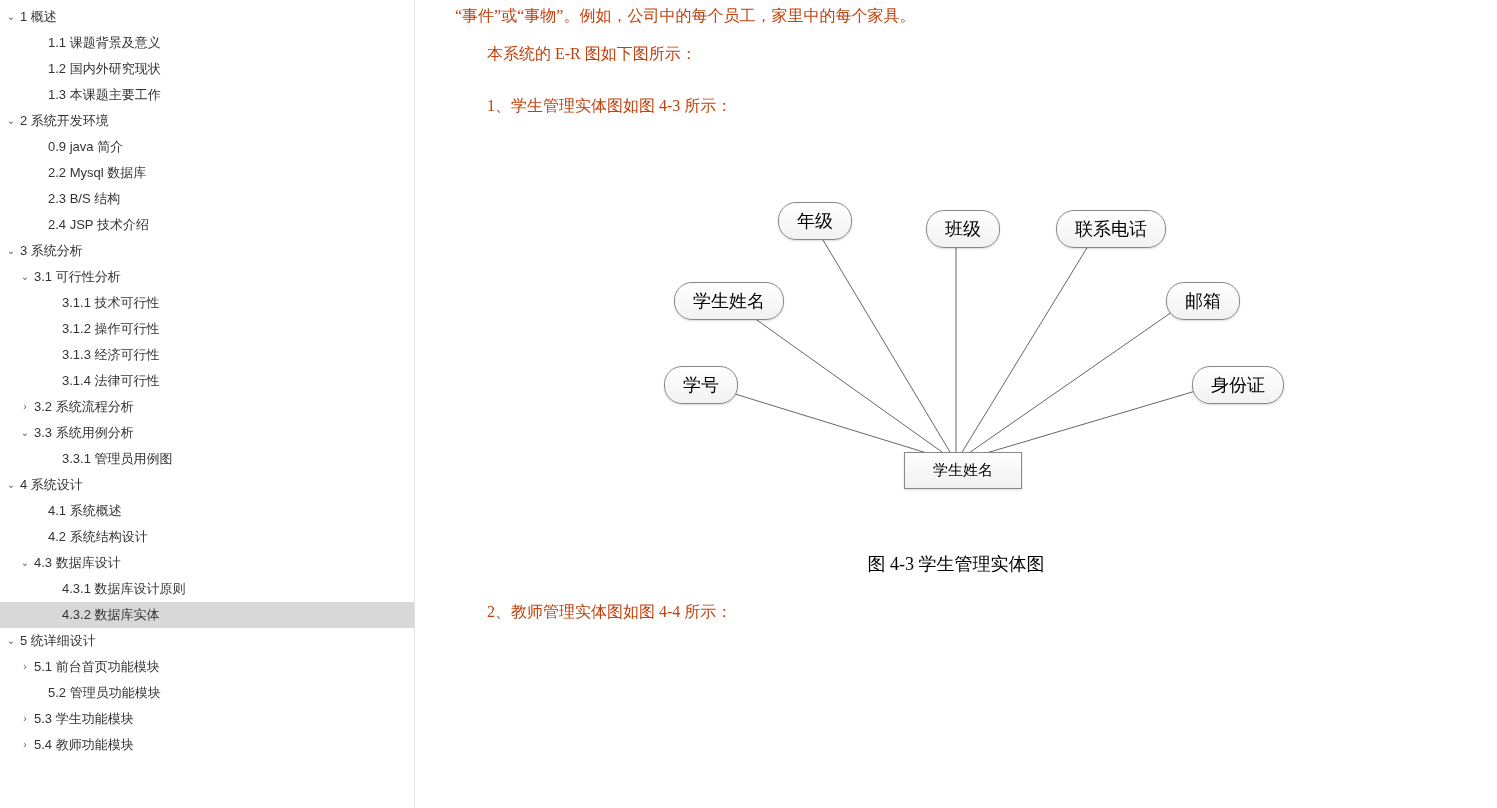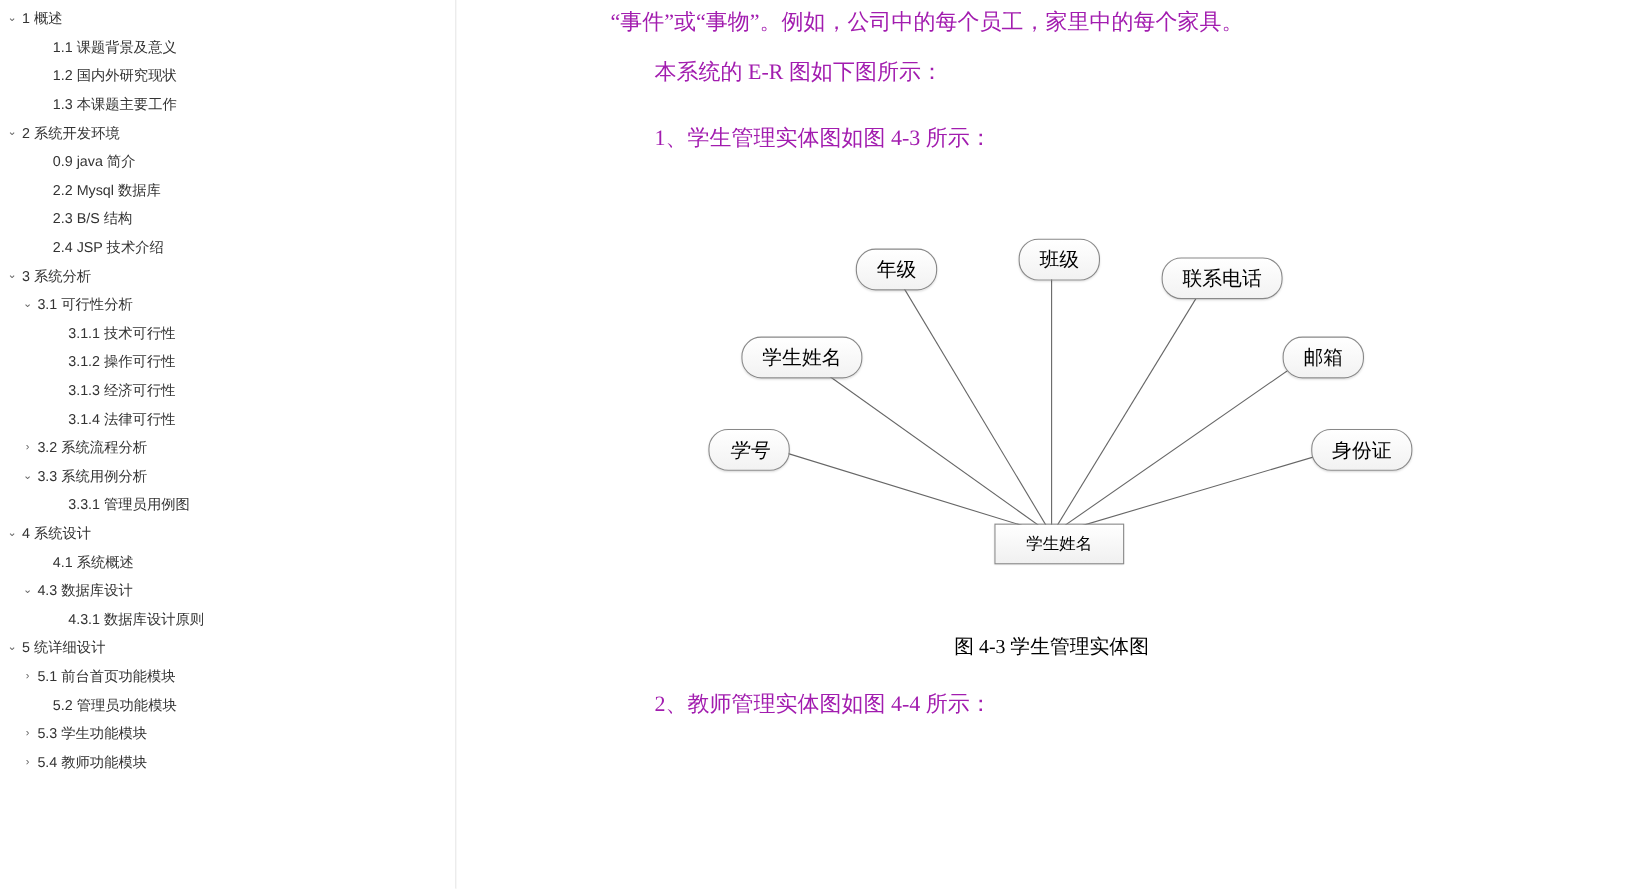--- a/index.html
+++ b/index.html
@@ -42,24 +42,23 @@
     }
     .nav-item .indent { display:inline-block; flex-shrink: 0; }
     .content {
       flex: 1;
       background: #fff;
       padding: 0 40px;
       overflow-y: auto;
       font-family: SimSun, "宋体", serif;
     }
     .doc-text {
-      font-size: 20px;
+      font-size: 16px;
       line-height: 2;
-      color: #a21caf;
-      margin-left: 100px;
+      color: #c2410c;
       margin-right: 60px;
     }
     .doc-text p { margin-bottom: 6px; text-indent: 2em; }
     .doc-text p.item { text-indent: 2em; margin-top: 20px; }
     .diagram-wrap {
       margin: 60px auto 40px auto;
       position: relative;
       width: 640px;
       height: 330px;
     }
@@ -190,28 +189,38 @@
       <span class="indent" style="width: 4px;"></span>
       <span class="expander">⌄</span>
       <span>4  系统设计</span>
     </div>
     <div class="nav-item">
       <span class="indent" style="width: 32px;"></span>
       <span class="expander"></span>
       <span>4.1 系统概述</span>
     </div>
     <div class="nav-item">
+      <span class="indent" style="width: 32px;"></span>
+      <span class="expander"></span>
+      <span>4.2 系统结构设计</span>
+    </div>
+    <div class="nav-item">
       <span class="indent" style="width: 18px;"></span>
       <span class="expander">⌄</span>
       <span>4.3 数据库设计</span>
     </div>
     <div class="nav-item">
       <span class="indent" style="width: 46px;"></span>
       <span class="expander"></span>
       <span>4.3.1 数据库设计原则</span>
+    </div>
+    <div class="nav-item selected">
+      <span class="indent" style="width: 46px;"></span>
+      <span class="expander"></span>
+      <span>4.3.2 数据库实体</span>
     </div>
     <div class="nav-item">
       <span class="indent" style="width: 4px;"></span>
       <span class="expander">⌄</span>
       <span>5  统详细设计</span>
     </div>
     <div class="nav-item">
       <span class="indent" style="width: 18px;"></span>
       <span class="expander">›</span>
       <span>5.1 前台首页功能模块</span>
@@ -243,24 +252,24 @@
   <div class="diagram-wrap">
     <svg viewBox="0 0 640 330">
       <line x1="320" y1="280" x2="60" y2="200" stroke="#666" stroke-width="1"></line>
       <line x1="320" y1="280" x2="90" y2="116" stroke="#666" stroke-width="1"></line>
       <line x1="320" y1="280" x2="175" y2="38" stroke="#666" stroke-width="1"></line>
       <line x1="320" y1="280" x2="320" y2="38" stroke="#666" stroke-width="1"></line>
       <line x1="320" y1="280" x2="468" y2="38" stroke="#666" stroke-width="1"></line>
       <line x1="320" y1="280" x2="556" y2="116" stroke="#666" stroke-width="1"></line>
       <line x1="320" y1="280" x2="590" y2="200" stroke="#666" stroke-width="1"></line>
     </svg>
-    <div class="ent-node" style="left:8px; top:184px;font-style:italic;">学号</div>
+    <div class="ent-node" style="left:28px; top:184px;">学号</div>
     <div class="ent-node" style="left:38px; top:100px;">学生姓名</div>
     <div class="ent-node" style="left:142px; top:20px;">年级</div>
-    <div class="ent-node" style="left:290px; top:11px;">班级</div>
+    <div class="ent-node" style="left:290px; top:28px;">班级</div>
     <div class="ent-node" style="left:420px; top:28px;">联系电话</div>
     <div class="ent-node" style="left:530px; top:100px;">邮箱</div>
     <div class="ent-node" style="left:556px; top:184px;">身份证</div>
     <div class="ent-center" style="left:268px; top:270px;">学生姓名</div>
   </div>
 
   <div class="caption">图 4-3 学生管理实体图</div>
 
   <div class="doc-text">
     <p class="item">2、教师管理实体图如图 4-4 所示：</p>

